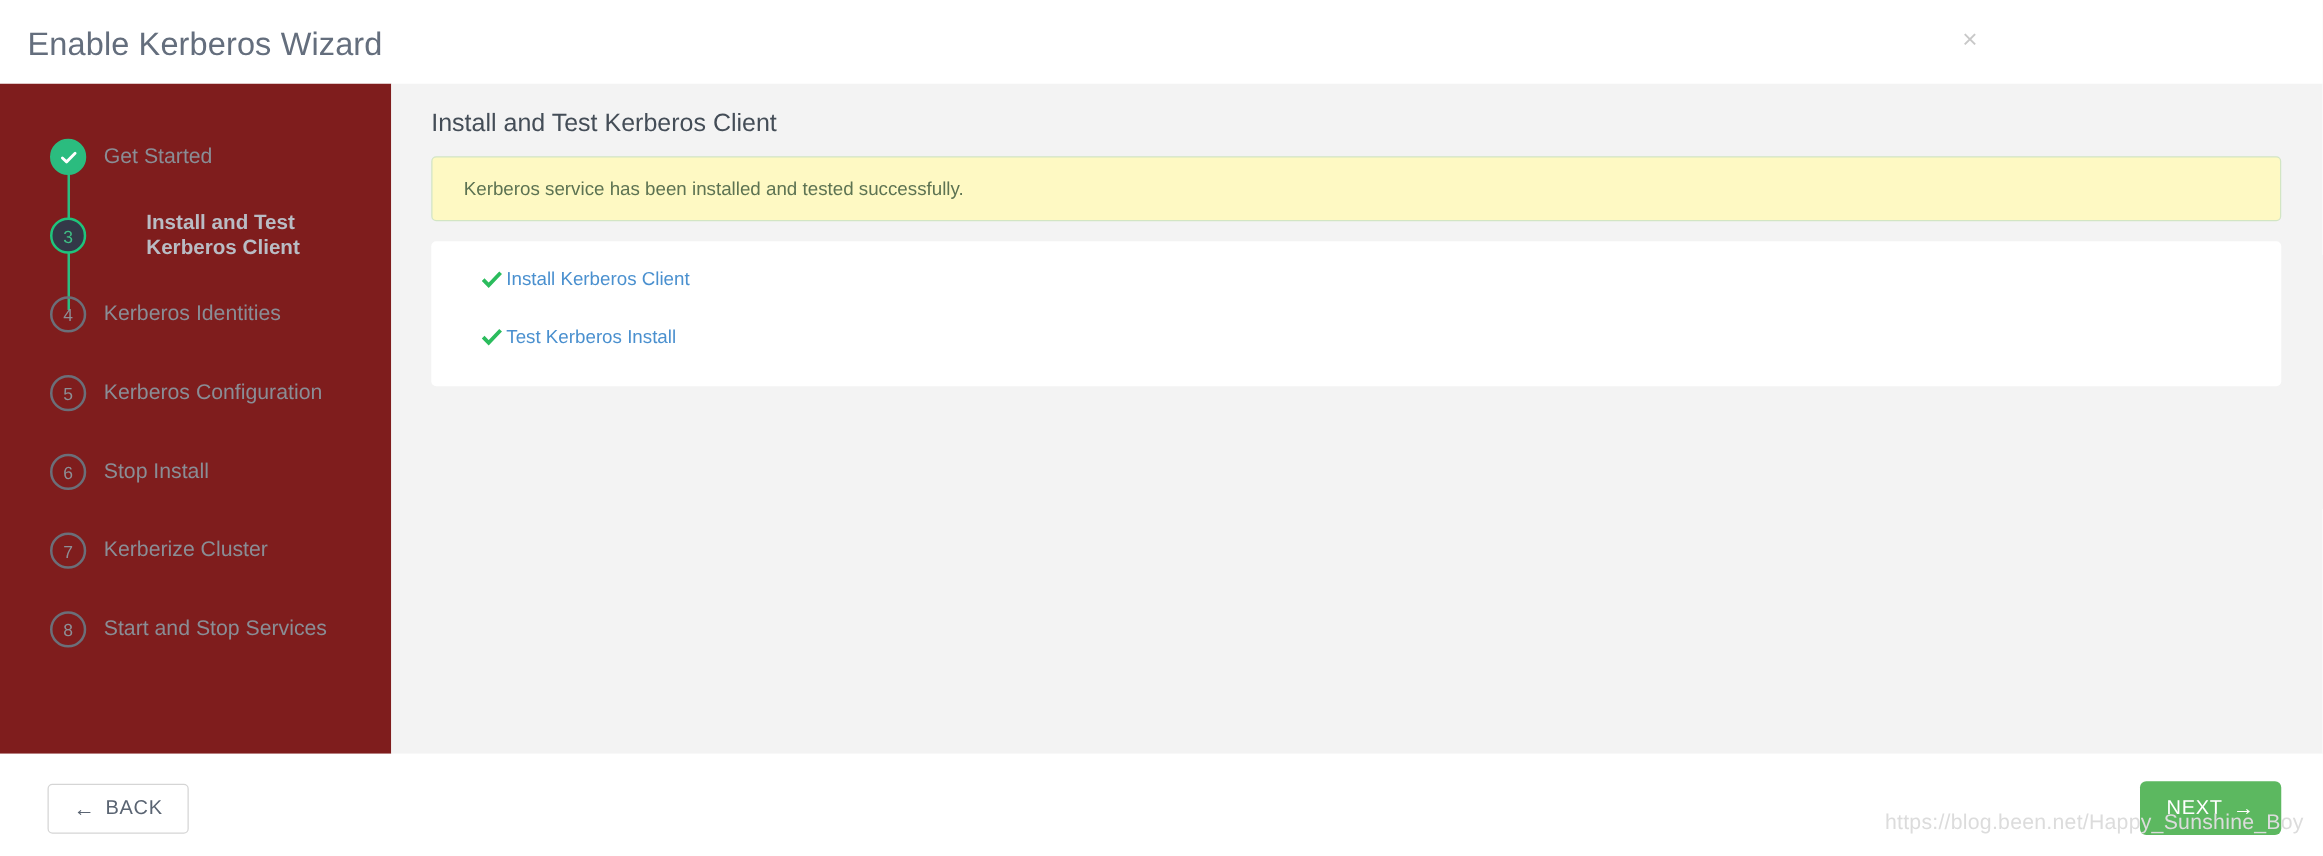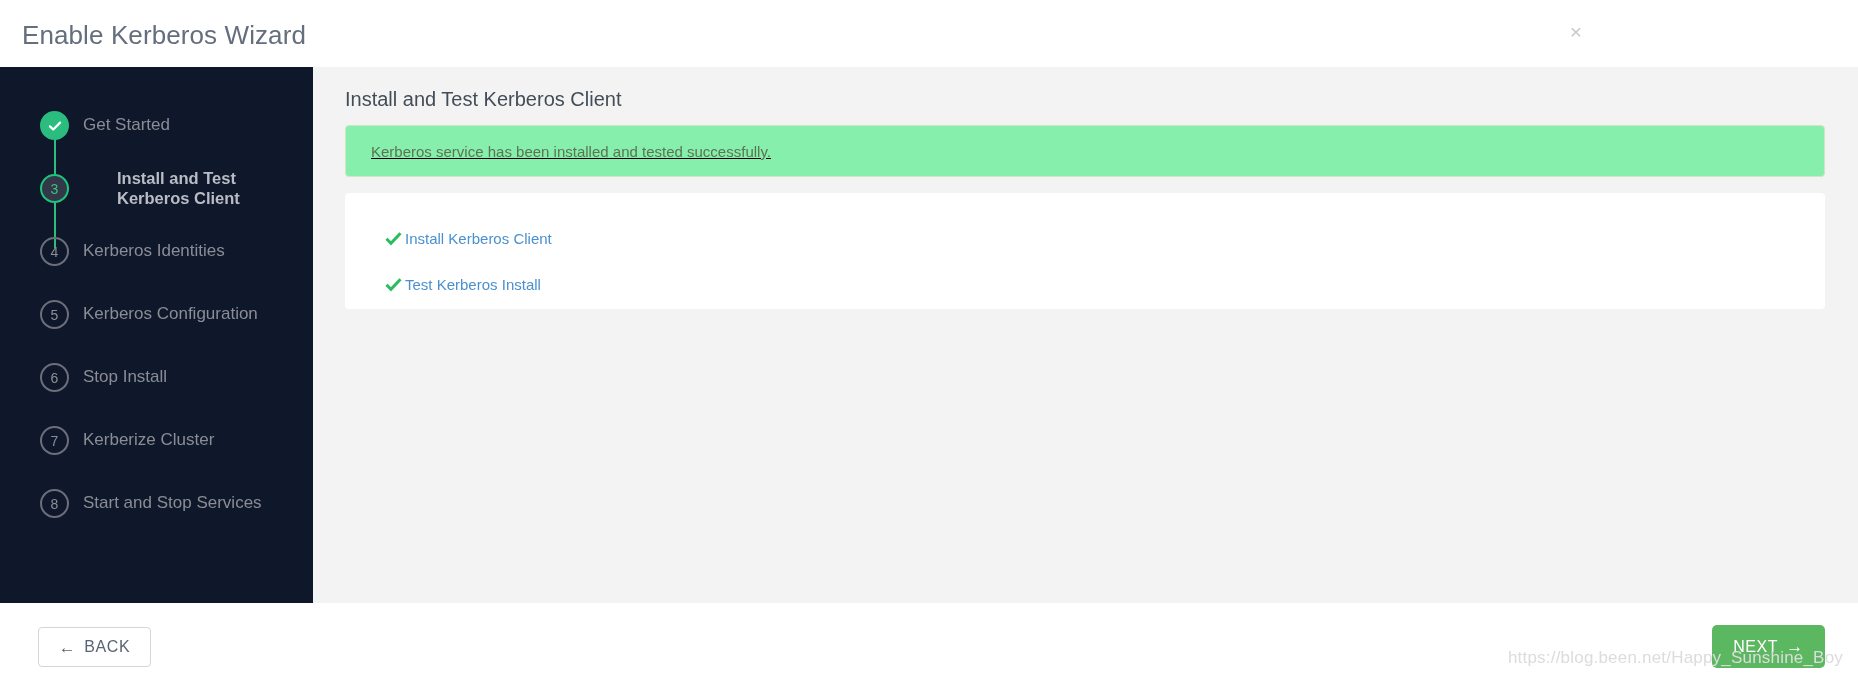--- a/index.html
+++ b/index.html
@@ -69,21 +69,21 @@
     height: 536px;
   }
 
   
   .sidebar {
     position: absolute;
     left: 0;
     top: 0;
     width: 313px;
     height: 536px;
-    background: #0f172a;
+    background: #7f1d1d;
     box-sizing: border-box;
     overflow: hidden;
   }
   .steps {
     position: absolute;
     left: 0;
     top: 27px;
     width: 313px;
   }
   .step {
@@ -170,47 +170,45 @@
     color: #444d57;
     font-weight: 400;
     white-space: nowrap;
   }
   .alert-success {
     position: absolute;
     left: 32px;
     top: 58px;
     width: 1480px;
     height: 52px;
-    background: #86efac;
+    background: #fef9c3;
     border: 1px solid #d2e5c4;
     border-radius: 4px;
     box-sizing: border-box;
     display: flex;
     align-items: center;
-    text-decoration: underline;
   }
   .alert-text {
     margin-left: 25px;
     font-size: 15px;
     color: #5d7352;
   }
   .task-panel {
     position: absolute;
     left: 32px;
     top: 126px;
     width: 1480px;
     height: 116px;
     background: #ffffff;
     border-radius: 4px;
     box-sizing: border-box;
     padding-top: 22px;
   }
   .task-row {
     display: flex;
-    align-items: center;
     height: 46px;
     padding-left: 40px;
     box-sizing: border-box;
   }
   .task-check {
     flex: 0 0 auto;
     width: 17px;
     height: 17px;
     display: block;
     margin-right: 3px;

